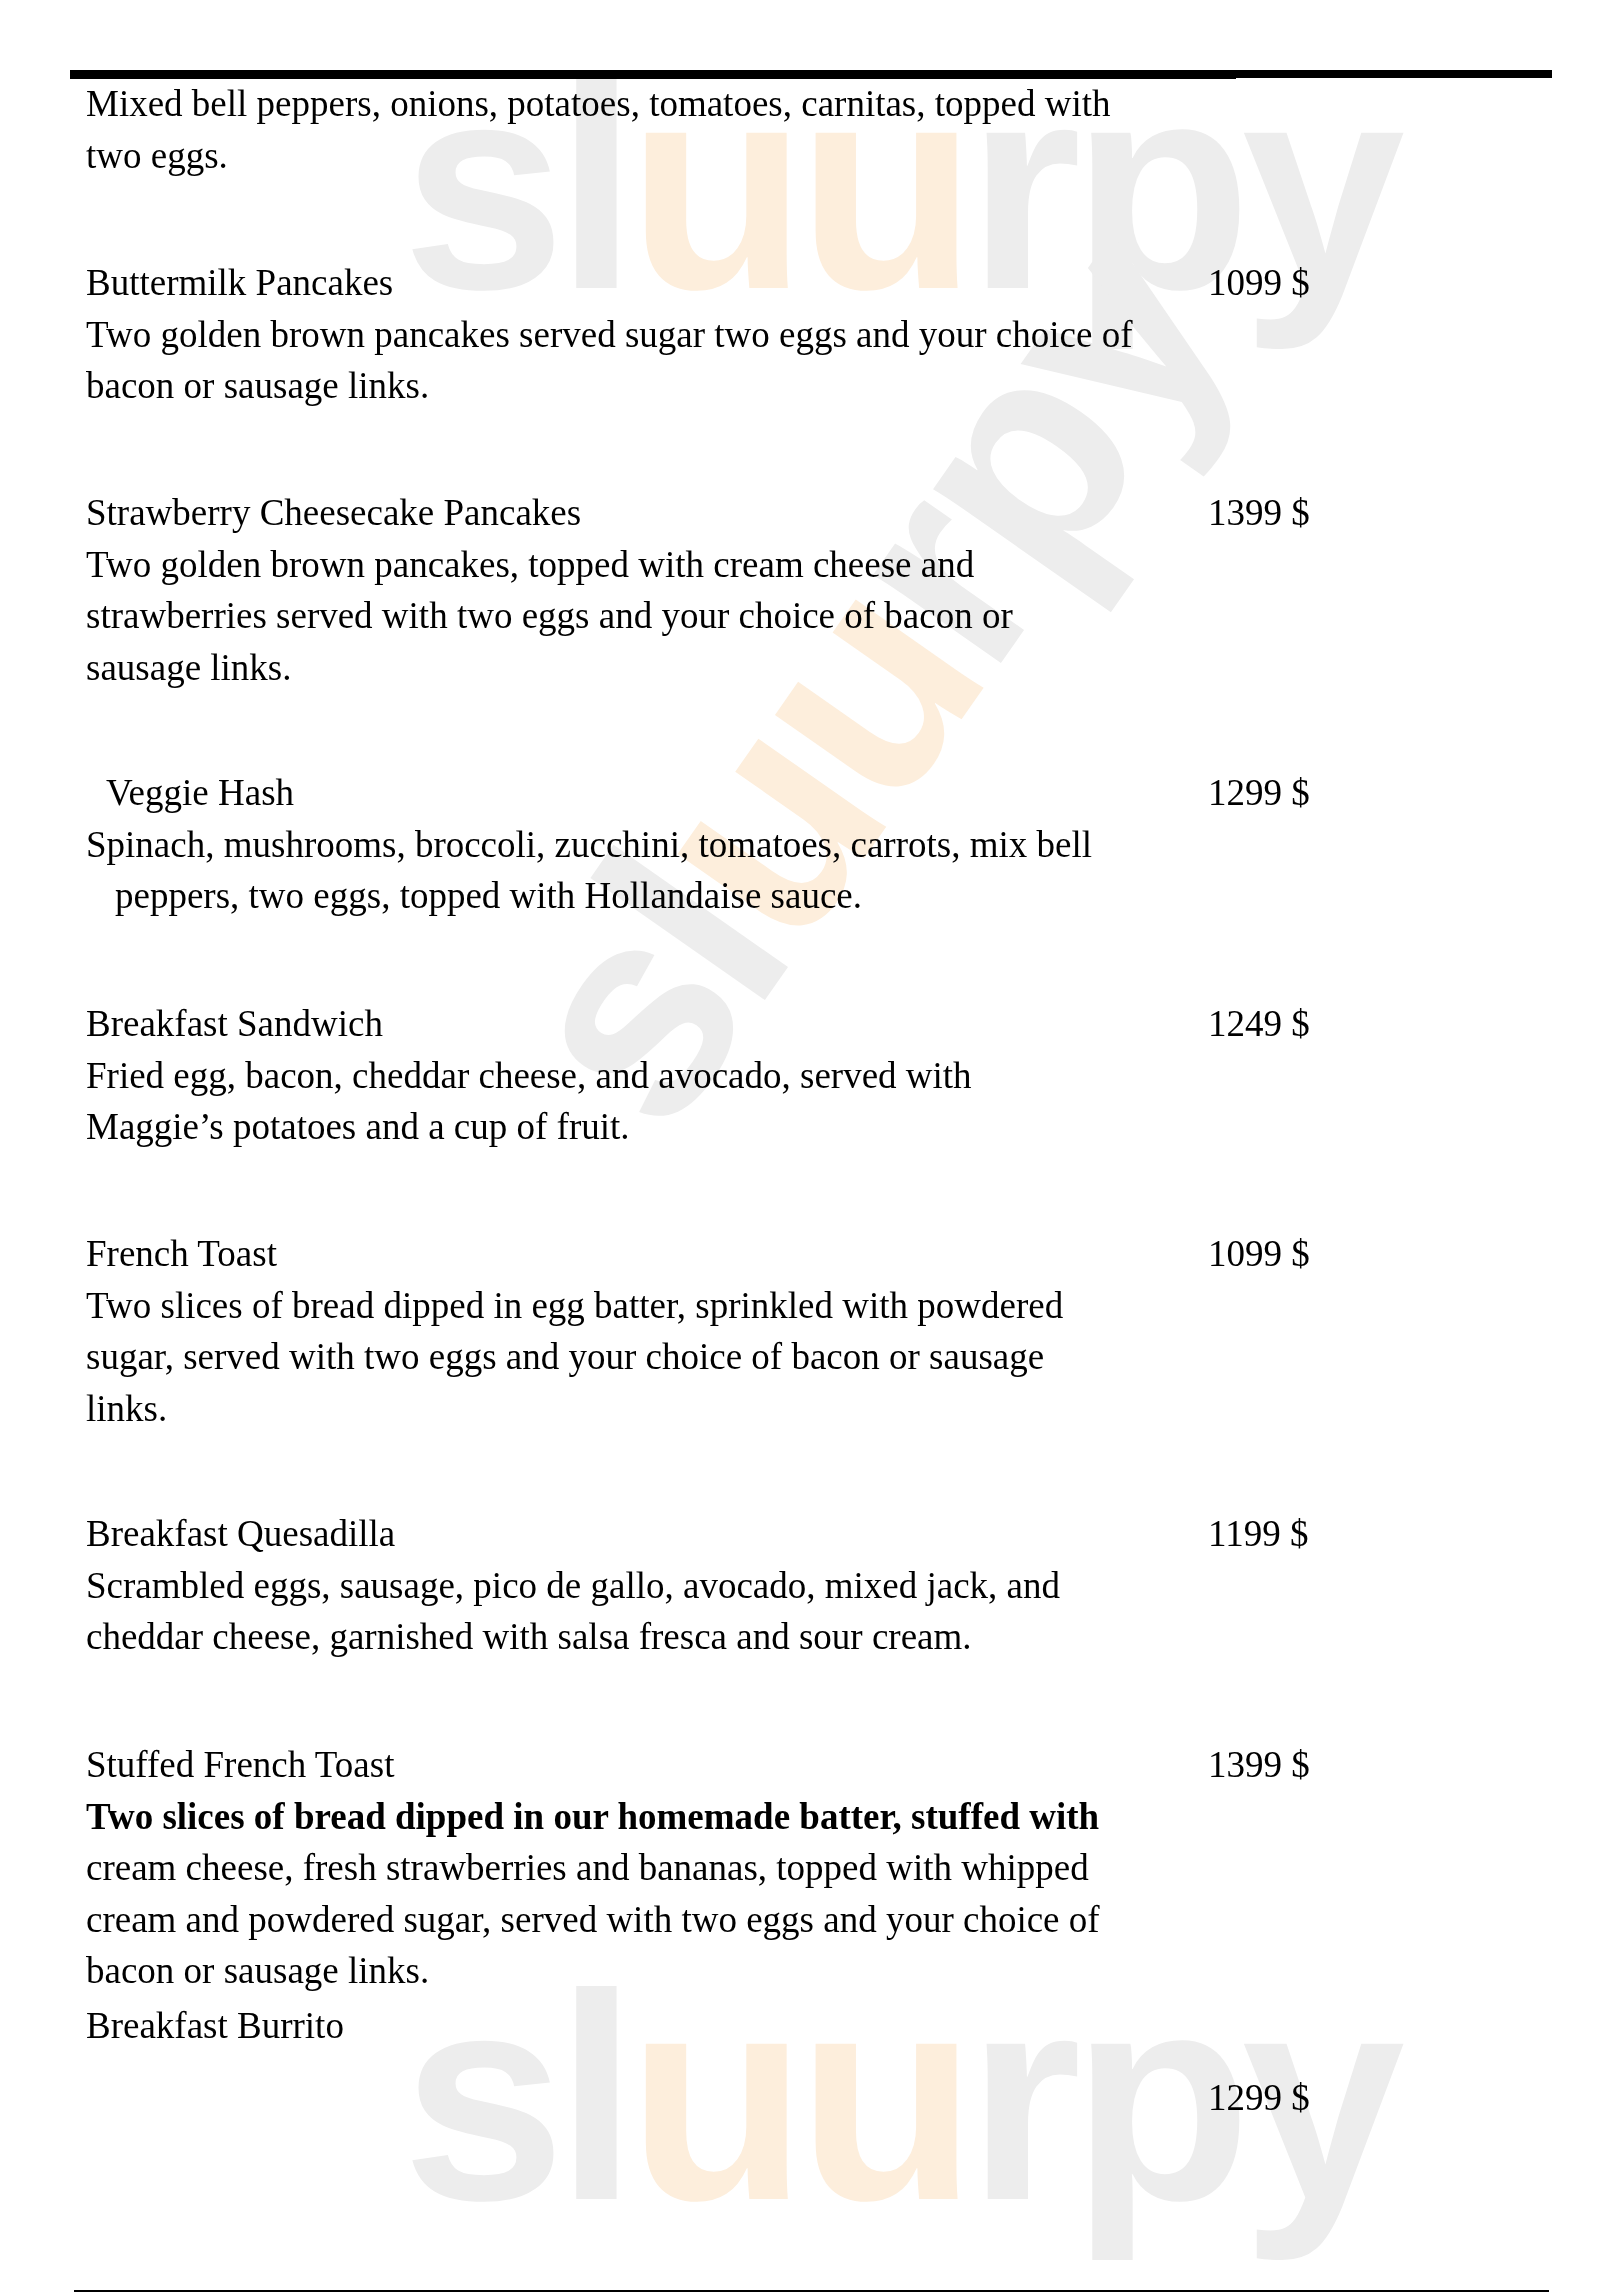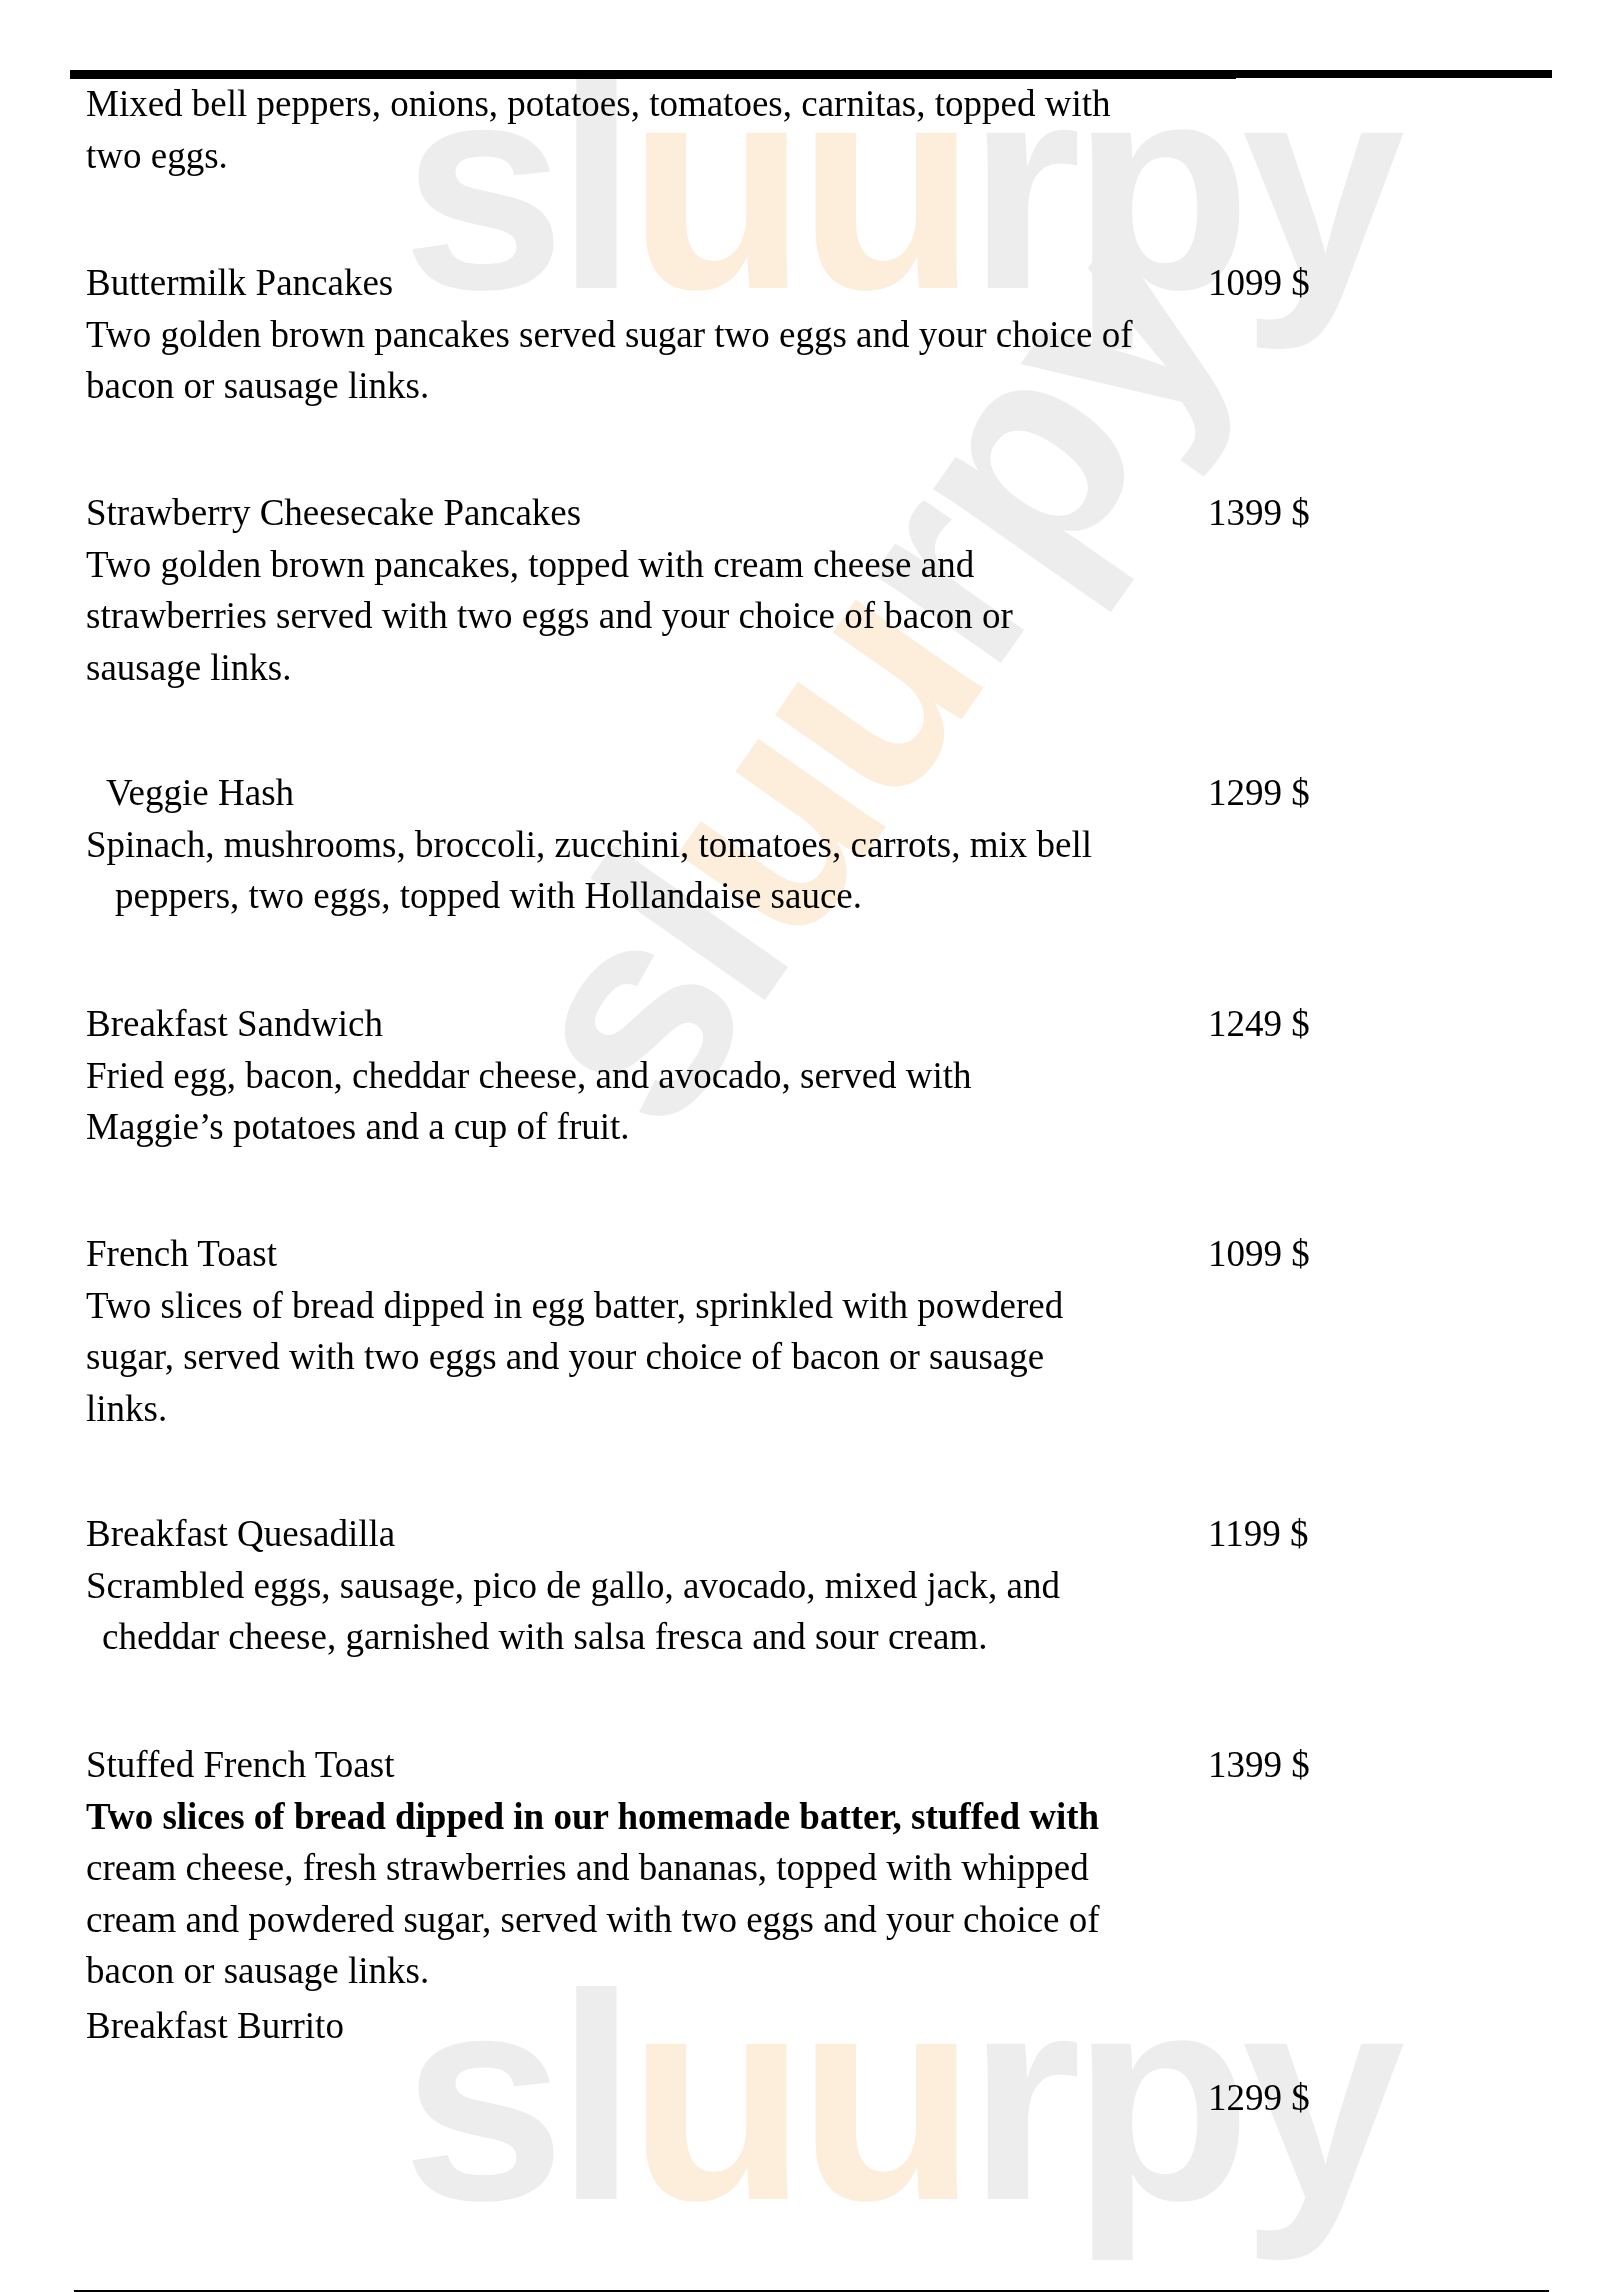--- a/index.html
+++ b/index.html
@@ -68,21 +68,21 @@
   <div class="price" style="top:1228px;">1099 $</div>
   <div class="line" style="top:1280px;">Two slices of bread dipped in egg batter, sprinkled with powdered</div>
   <div class="line" style="top:1331px;">sugar, served with two eggs and your choice of bacon or sausage</div>
   <div class="line" style="top:1383px;">links.</div>
 </div>
 
 <div>
   <div class="line" style="top:1508px;">Breakfast Quesadilla</div>
   <div class="price" style="top:1508px;">1199 $</div>
   <div class="line" style="top:1560px;">Scrambled eggs, sausage, pico de gallo, avocado, mixed jack, and</div>
-  <div class="line" style="top:1611px;margin-left:16px;">cheddar cheese, garnished with salsa fresca and sour cream.</div>
+  <div class="line" style="top:1611px;">cheddar cheese, garnished with salsa fresca and sour cream.</div>
 </div>
 
 <div>
   <div class="line" style="top:1739px;">Stuffed French Toast</div>
   <div class="price" style="top:1739px;">1399 $</div>
   <div class="line" style="top:1791px;font-weight:bold;">Two slices of bread dipped in our homemade batter, stuffed with</div>
   <div class="line" style="top:1842px;">cream cheese, fresh strawberries and bananas, topped with whipped</div>
   <div class="line" style="top:1894px;">cream and powdered sugar, served with two eggs and your choice of</div>
   <div class="line" style="top:1945px;">bacon or sausage links.</div>
 </div>

